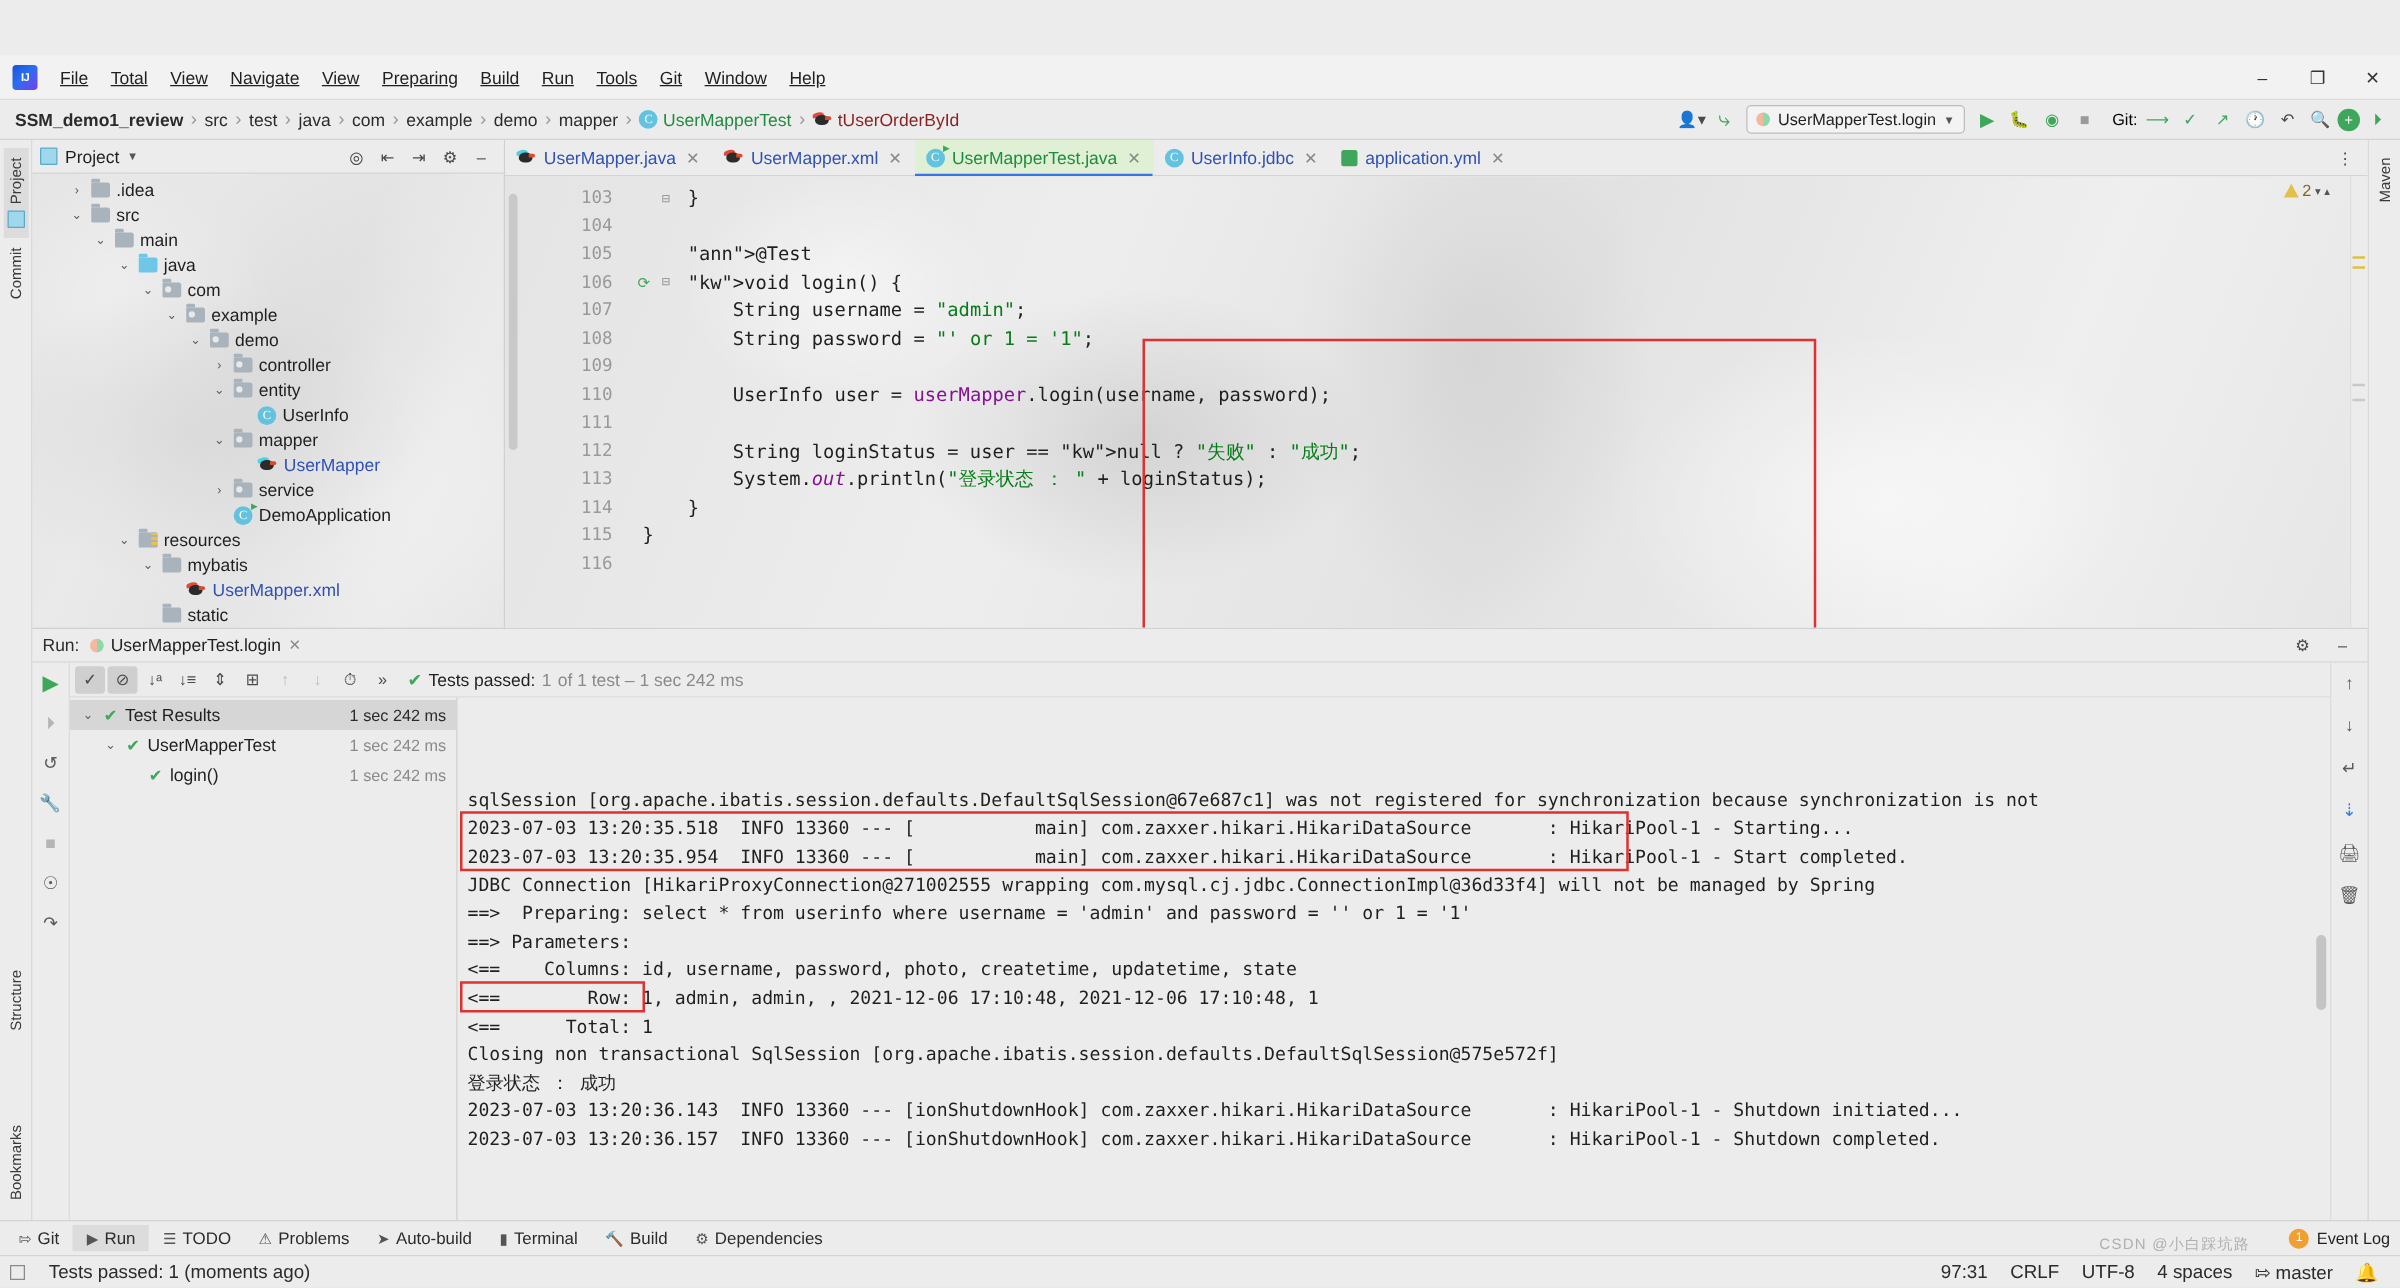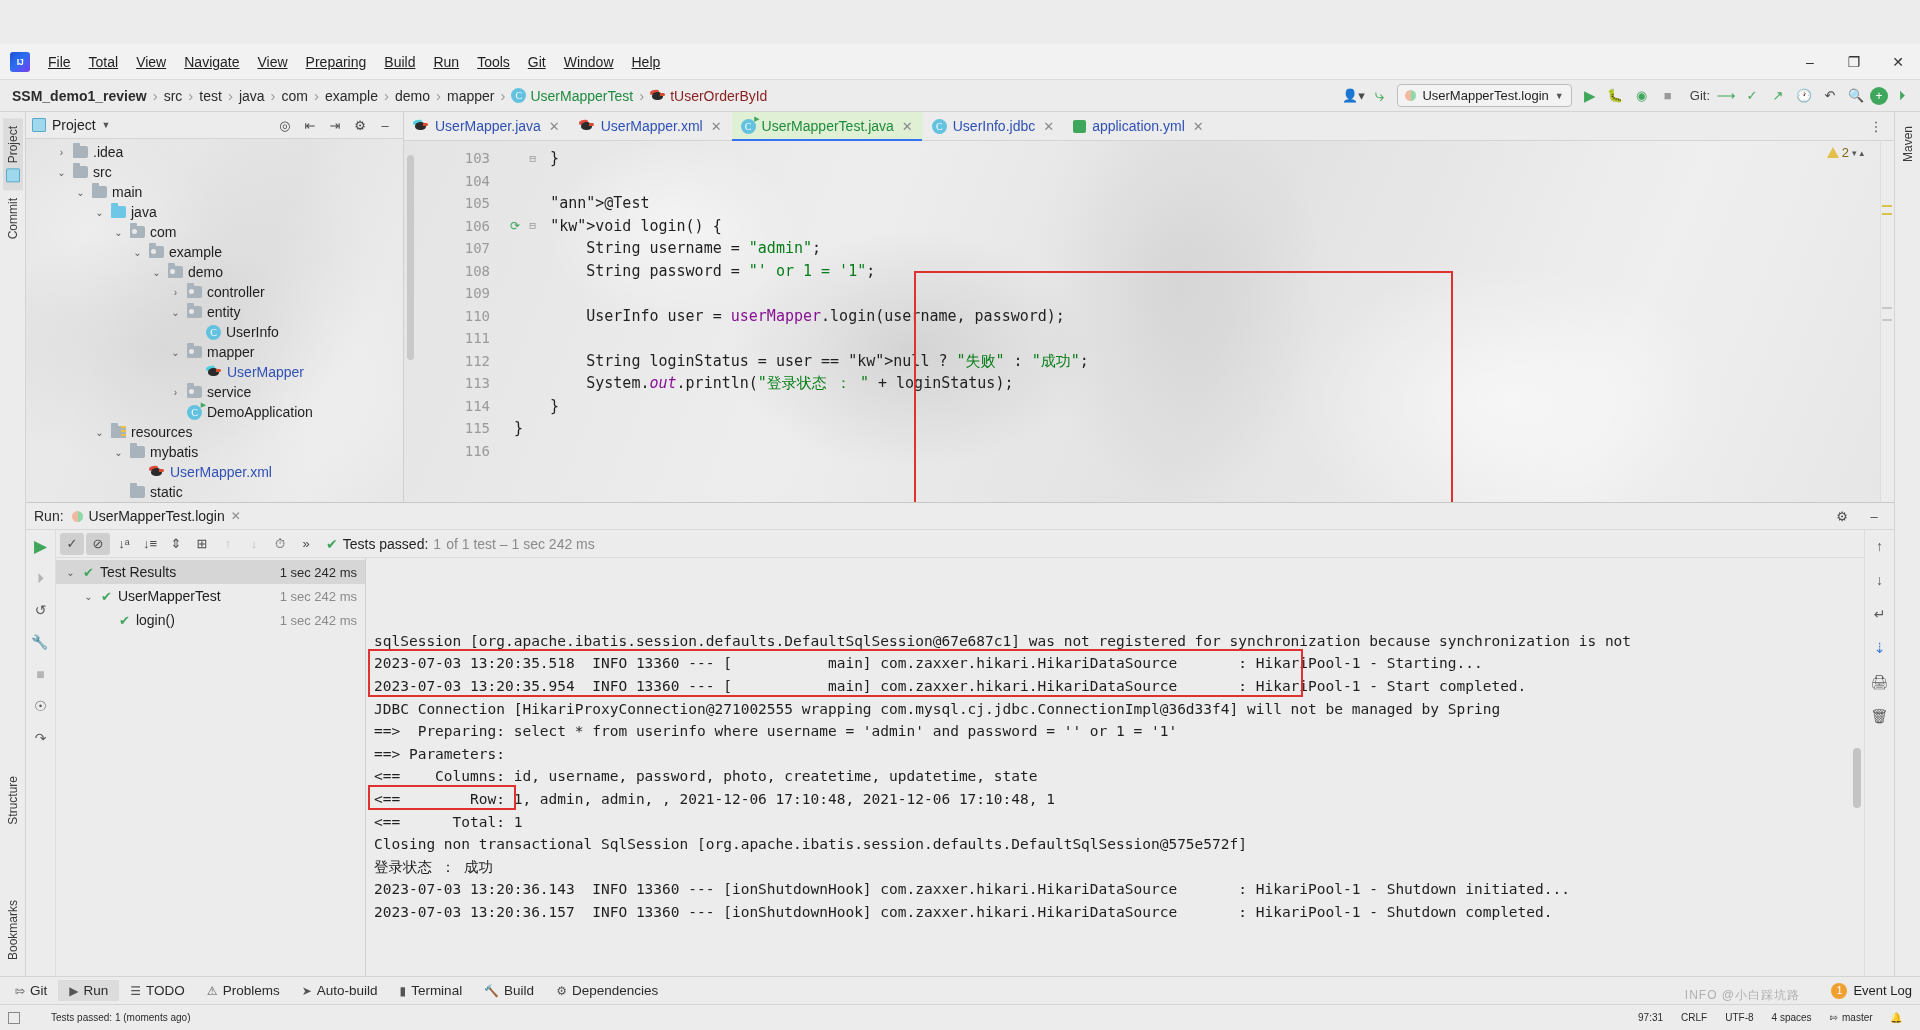--- a/index.html
+++ b/index.html
@@ -69,21 +69,21 @@
   .runconf {
     display: flex; align-items: center; gap: 6px; height: 23px; padding: 0 7px;
     border: 1px solid #bdbdbd; border-radius: 4px; background: #f3f3f3;
     font-size: 13px; margin: 0 4px;
   }
   .runconf .dot {
     width: 11px; height: 11px; border-radius: 50%;
     background: linear-gradient(90deg,#f4b8a0 50%, #8ed9a8 50%);
   }
   .caret { font-size: 9px; color: #555; }
-  .git-label { font-size: 13px; color: #404040; margin-left: 8px; margin-right: 2px; }
+  .git-label { font-size: 13px; color: #000000; margin-left: 8px; margin-right: 2px; }
 
   
   .body { flex: 1; display: flex; min-height: 0; }
 
   
   .leftstrip {
     width: 26px; background: #ececec; border-right: 1px solid #d4d4d4;
     display: flex; flex-direction: column; align-items: center;
     padding-top: 6px; gap: 0; flex: 0 0 26px;
   }
@@ -338,23 +338,23 @@
   .twb .gi { font-size: 12px; color: #555; }
   .twb-right { margin-left: auto; display: flex; align-items: center; gap: 6px;
                padding-right: 8px; }
   .evt-badge {
     width: 16px; height: 16px; border-radius: 50%; background: #f0a030;
     color: #fff; font-size: 10px; display: flex; align-items: center;
     justify-content: center;
   }
 
   .statusbar {
-    height: 26px; display: flex; align-items: center; gap: 16px;
+    height: 26px; display: flex; align-items: center; gap: 4px;
     border-top: 1px solid #d4d4d4; background: #ececec; padding: 0 8px;
-    font-size: 10px; color: #2b2b2b; flex: 0 0 26px;
+    font-size: 15px; color: #2b2b2b; flex: 0 0 26px;
   }
   .sb-item { padding: 0 9px; white-space: nowrap; }
   .sb-right { margin-left: auto; display: flex; align-items: center; }
   .sb-sq { width: 12px; height: 12px; border: 1px solid #8a8a8a; margin-right: 6px; }
   .branch-ic { margin-right: 4px; }
   .watermark {
     position: absolute; right: 120px; bottom: 26px; font-size: 12px;
     color: #b0b0b0; letter-spacing: 1px;
   }
 </style>
@@ -840,14 +840,14 @@
       <span class="sb-item">CRLF</span>
       <span class="sb-item">UTF-8</span>
       <span class="sb-item">4 spaces</span>
       <span class="sb-item">
         <span class="branch-ic">⇰</span><span>master</span>
       </span>
       <span class="sb-item">🔔</span>
     </div>
   </div>
 
-  <div class="watermark">INFO @小白踩坑路</div>
+  <div class="watermark">CSDN @小白踩坑路</div>
 </div>
 
 </body></html>

